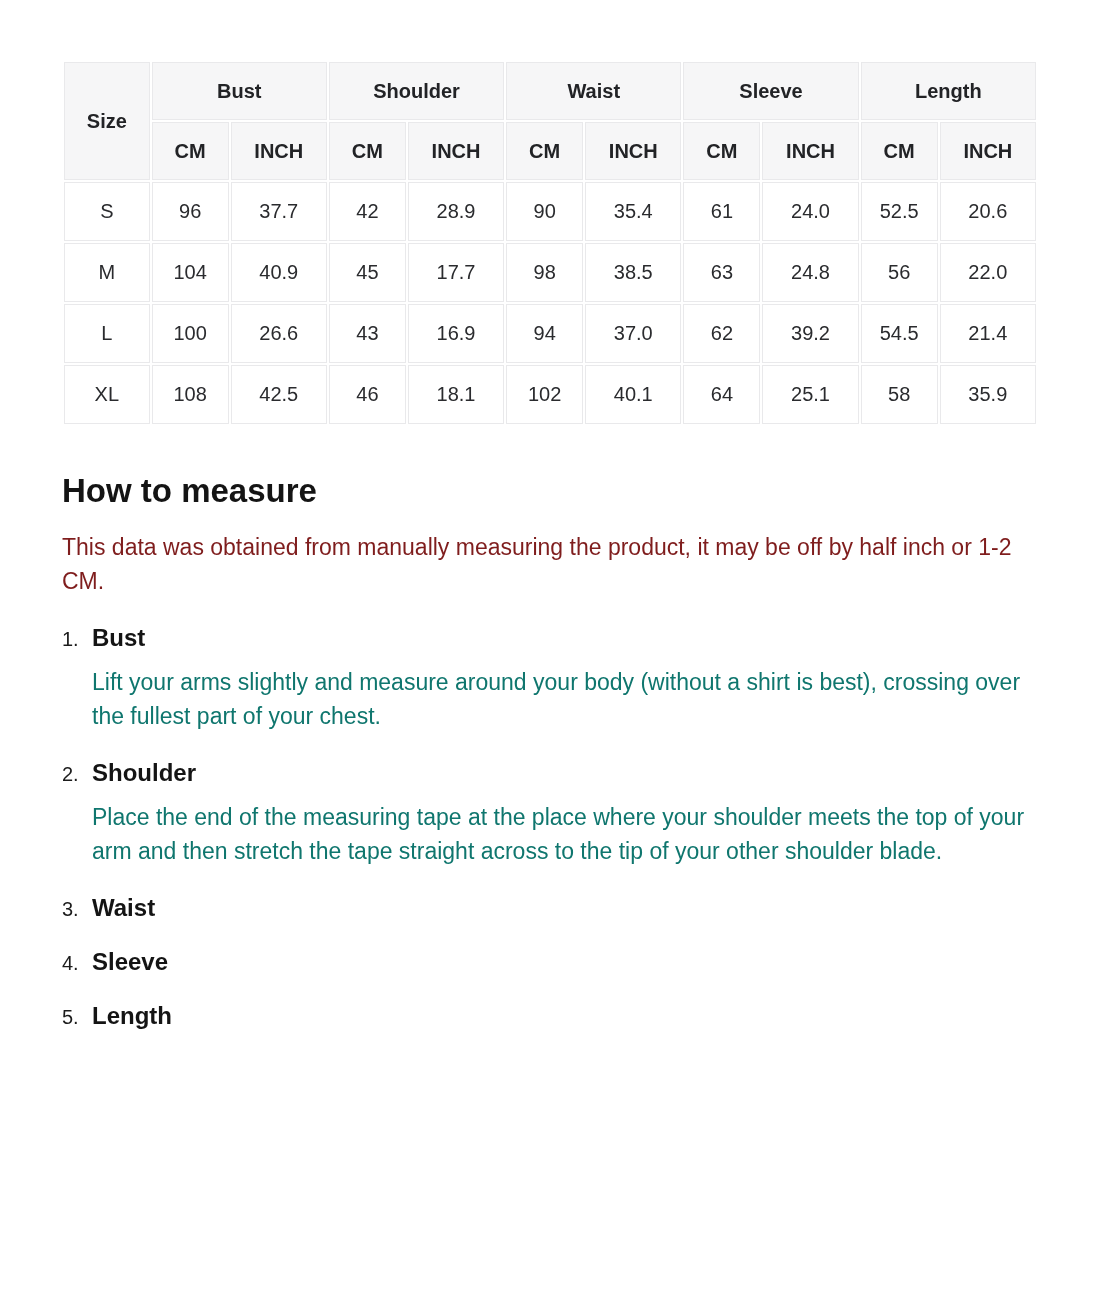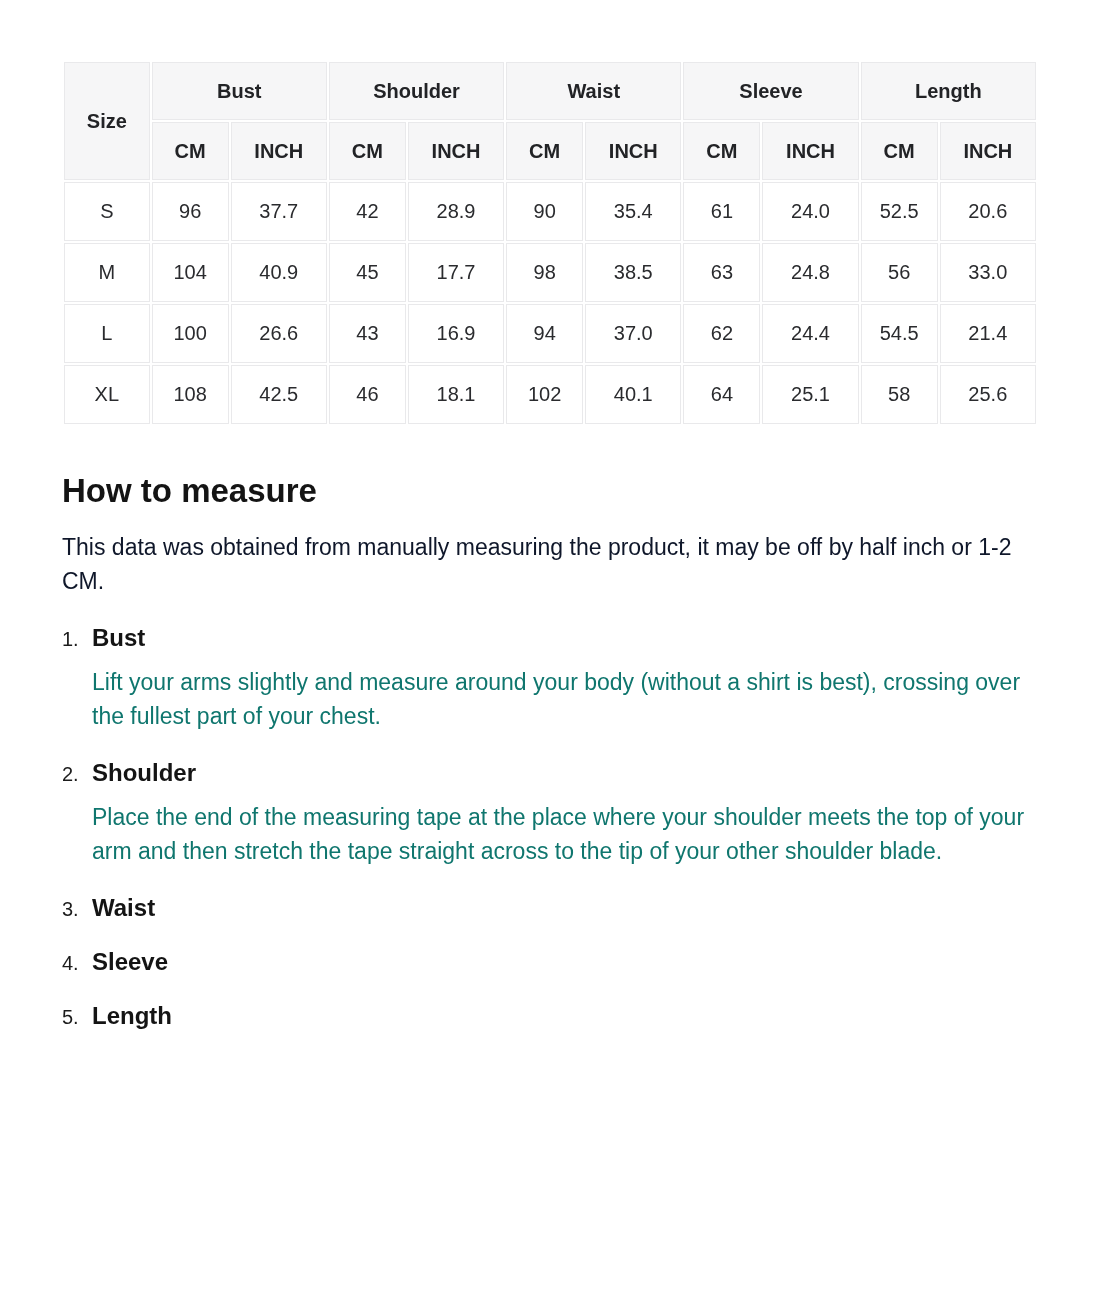--- a/index.html
+++ b/index.html
@@ -57,21 +57,21 @@
     line-height: 38px;
     font-weight: bold;
     margin: 46px 0 7px 0;
     color: #141414;
   }
   .howto-intro {
     font-size: 23px;
     line-height: 34px;
     margin: 20px 0 0 0;
     max-width: 982px;
-    color: #0f172a;
+    color: #7f1d1d;
   }
   .measure-list { margin-top: 6px; }
   .measure-item { margin-top: 26px; }
   .measure-item-head {
     display: flex;
     align-items: baseline;
   }
   .measure-item-num {
     width: 30px;
     flex: 0 0 30px;
@@ -150,47 +150,47 @@
         <td>M</td>
         <td>104</td>
         <td>40.9</td>
         <td>45</td>
         <td>17.7</td>
         <td>98</td>
         <td>38.5</td>
         <td>63</td>
         <td>24.8</td>
         <td>56</td>
-        <td>33.0</td>
+        <td>22.0</td>
       </tr>
       <tr>
         <td>L</td>
         <td>100</td>
         <td>26.6</td>
         <td>43</td>
         <td>16.9</td>
         <td>94</td>
         <td>37.0</td>
         <td>62</td>
-        <td>24.4</td>
+        <td>39.2</td>
         <td>54.5</td>
         <td>21.4</td>
       </tr>
       <tr>
         <td>XL</td>
         <td>108</td>
         <td>42.5</td>
         <td>46</td>
         <td>18.1</td>
         <td>102</td>
         <td>40.1</td>
         <td>64</td>
         <td>25.1</td>
         <td>58</td>
-        <td>25.6</td>
+        <td>35.9</td>
       </tr>
     </tbody>
   </table>
 
   <h2 class="howto-heading">How to measure</h2>
   <p class="howto-intro">This data was obtained from manually measuring the product, it may be off by half inch or 1-2 CM.</p>
 
   <div class="measure-list">
 
     <div class="measure-item">

